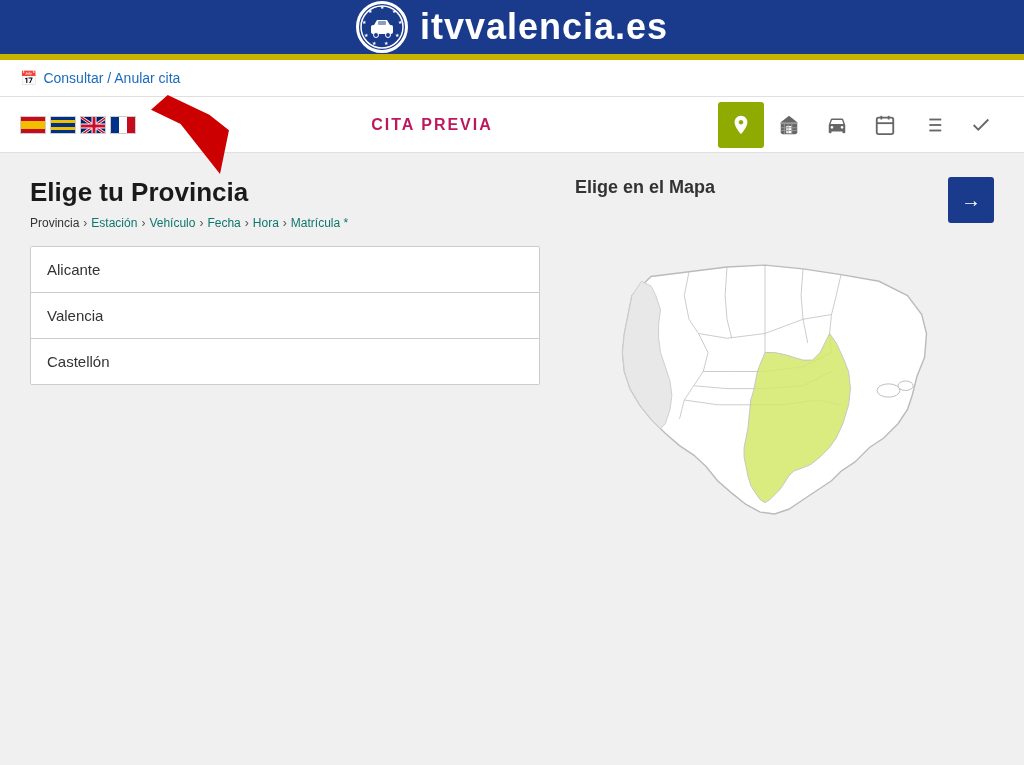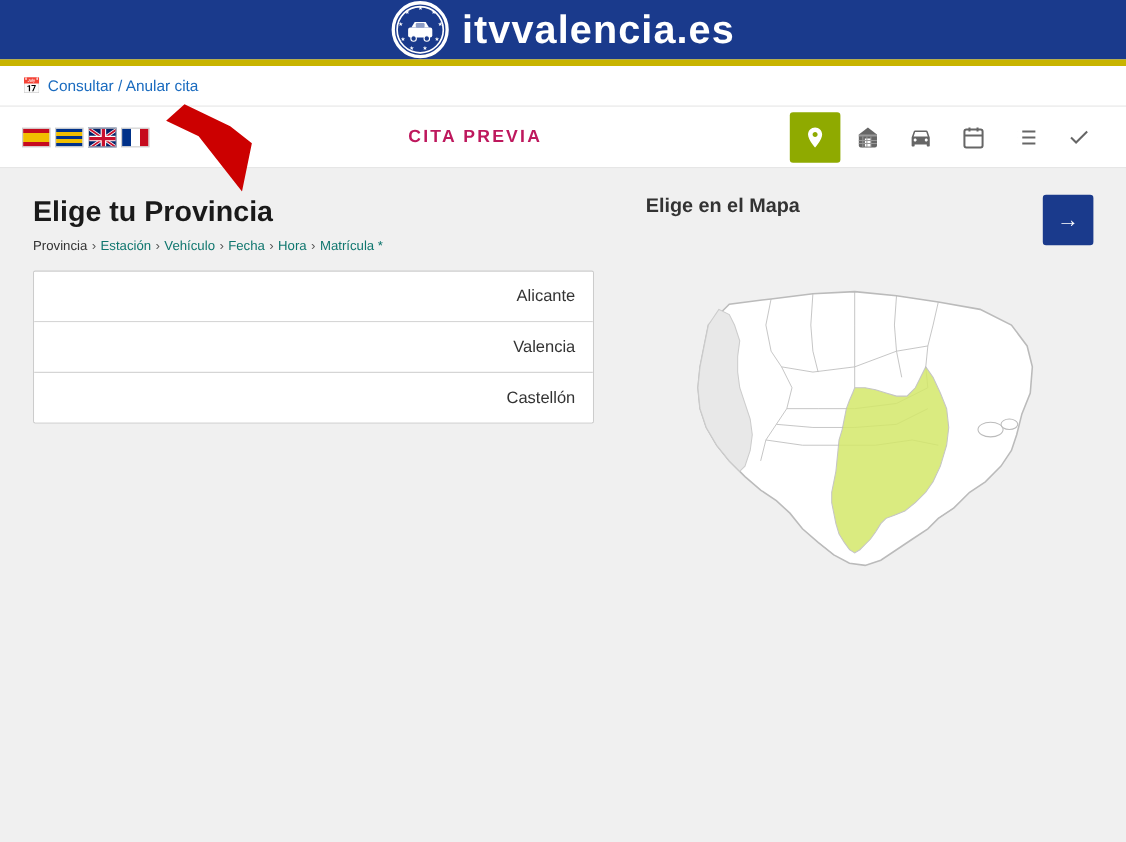--- a/index.html
+++ b/index.html
@@ -107,21 +107,21 @@
     .nav-icon-btn.active {
       background: #8faa00;
       color: white;
     }
 
     
     .main-content {
       background: #f0f0f0;
       padding: 24px 30px;
       display: flex;
-      gap: 47px;
+      gap: 35px;
       position: relative;
     }
 
     
     .left-panel {
       flex: 0 0 510px;
     }
     .page-title {
       font-size: 26px;
       font-weight: bold;
@@ -156,21 +156,20 @@
       border-radius: 2px;
       overflow: hidden;
     }
     .province-item {
       padding: 14px 16px;
       border-bottom: 1px solid #ccc;
       cursor: pointer;
       font-size: 15px;
       color: #333;
       background: white;
-      text-align: right;
     }
     .province-item:last-child {
       border-bottom: none;
     }
 
     
     .next-btn {
       position: absolute;
       right: 30px;
       top: 24px;

